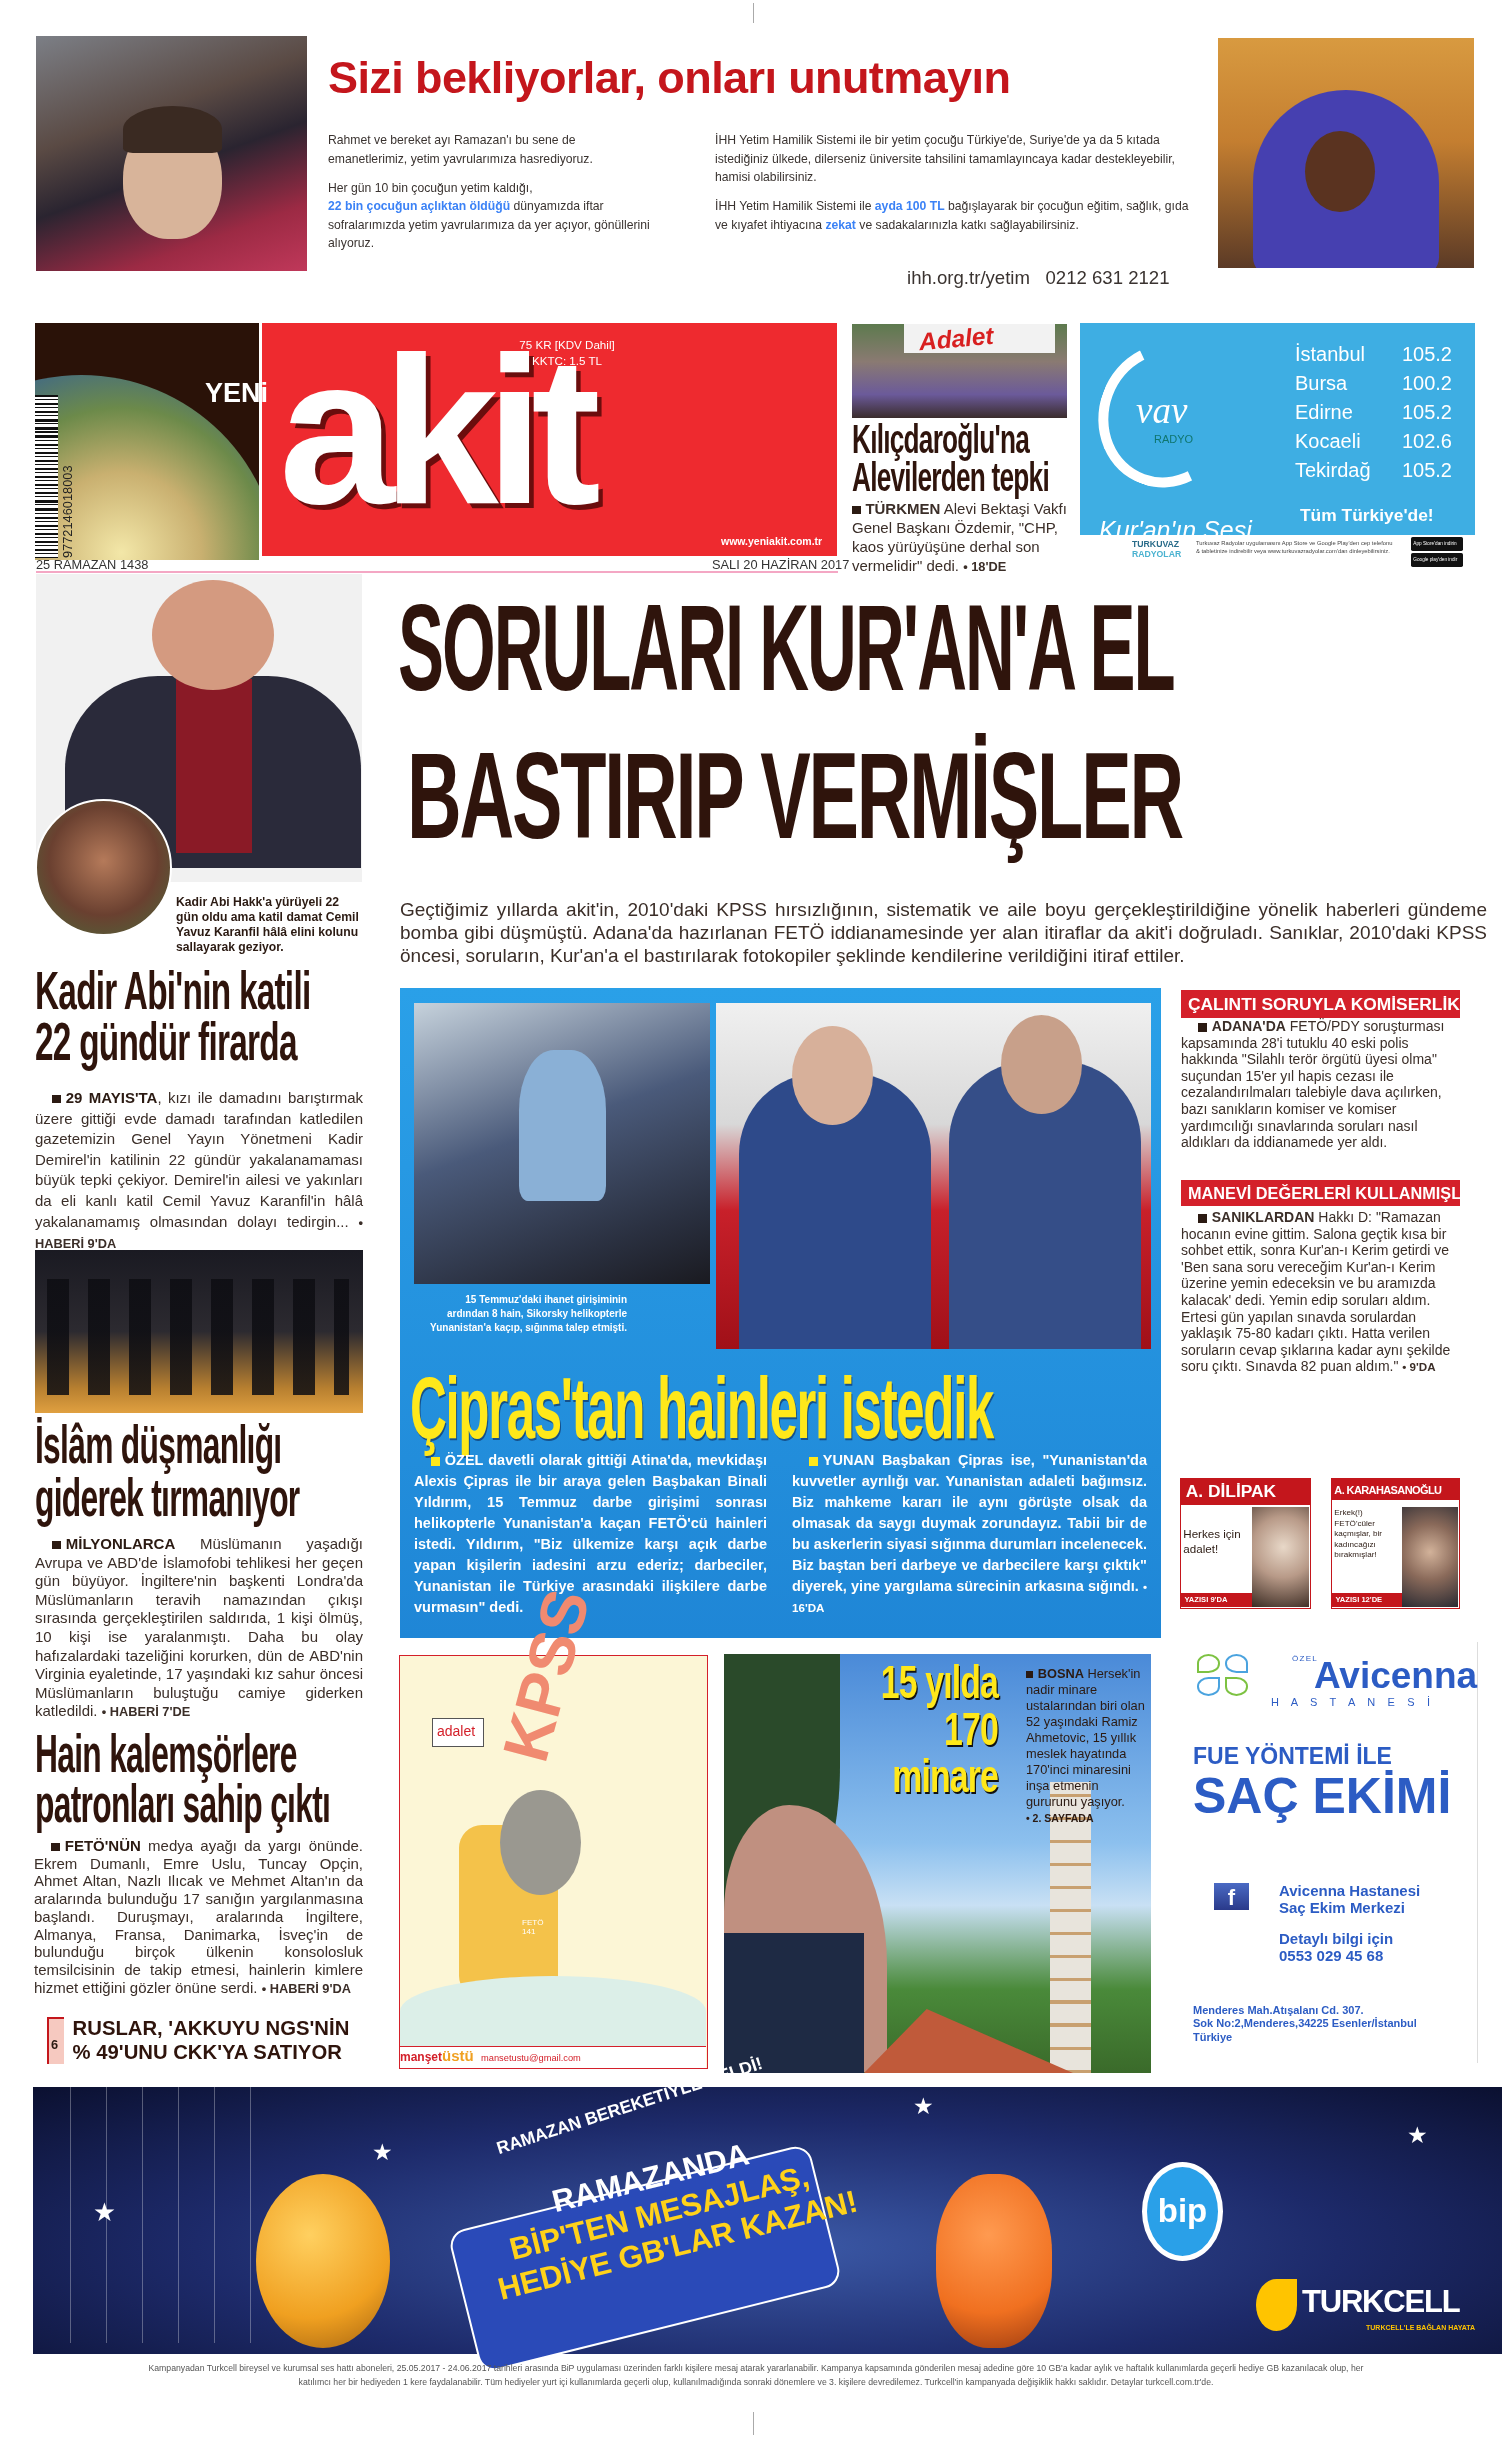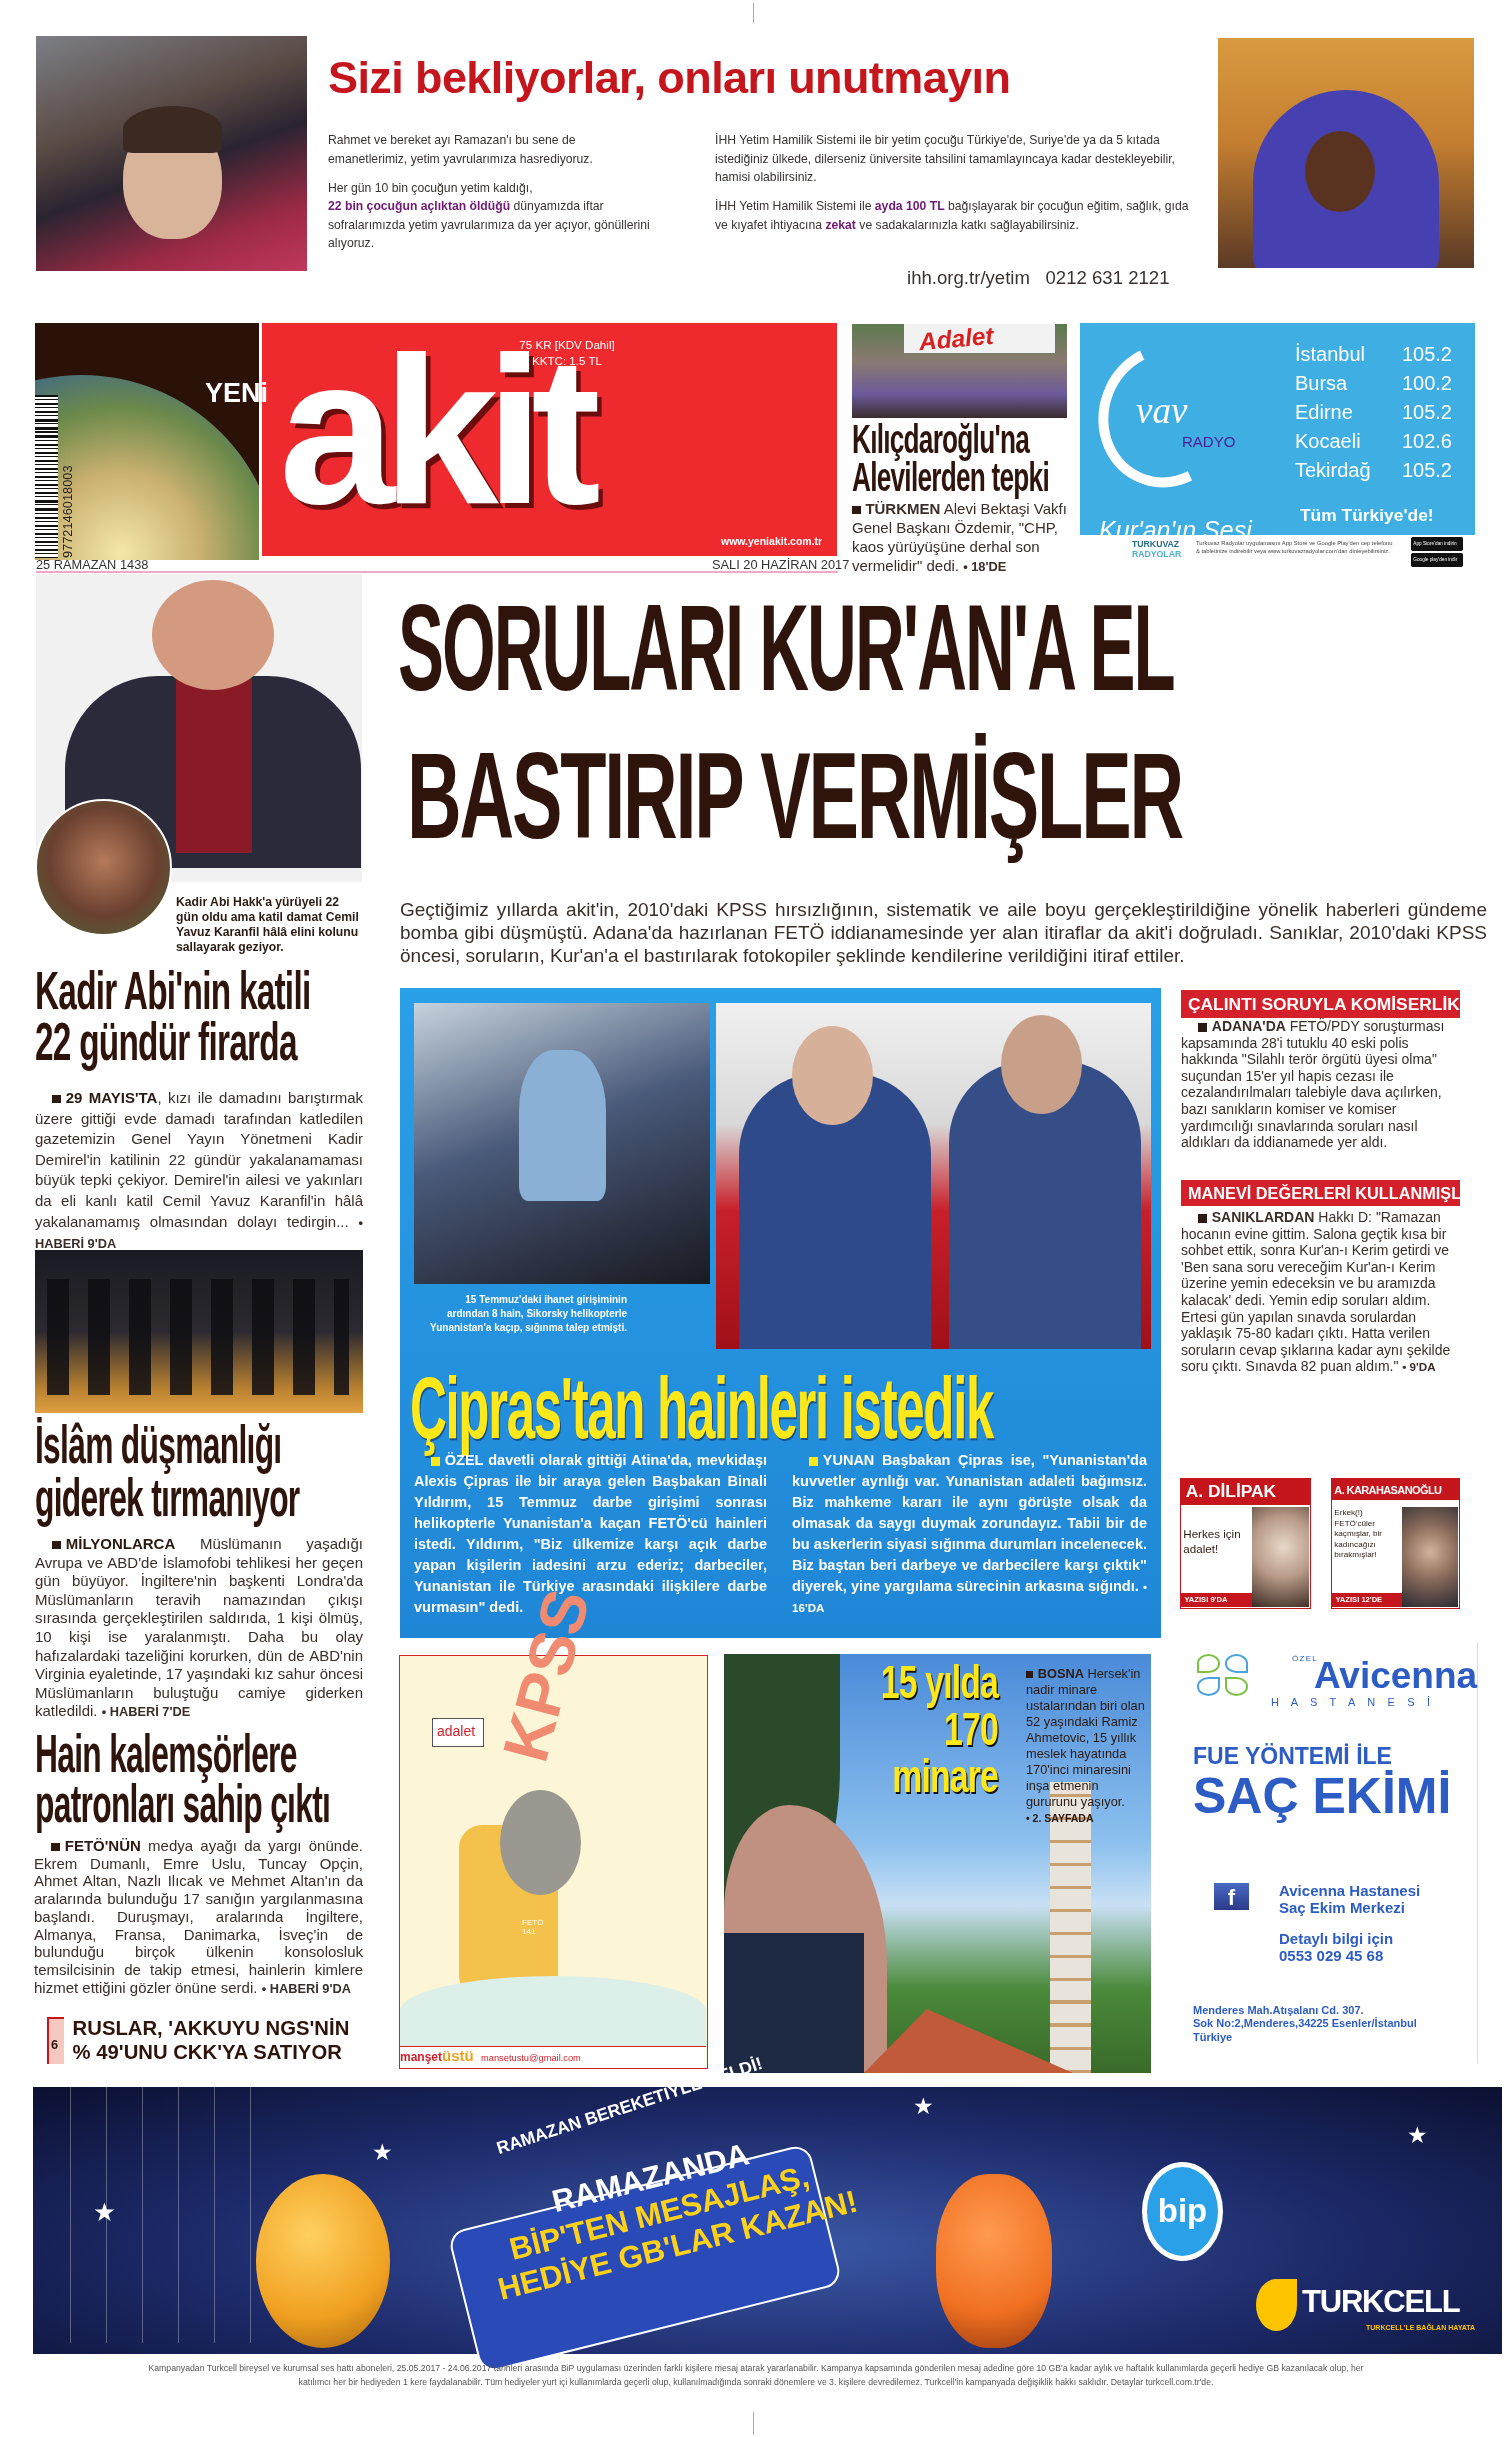--- a/index.html
+++ b/index.html
@@ -10,21 +10,21 @@
   .body-text { font-size: 15.7px; line-height: 20px; color: #3b2e28; text-align: justify; }
   .lead-b { font-weight: 700; color: #2b1a12; }
   .sq { display:inline-block; width:8.7px; height:8.7px; background:#2b1a12; margin-right:4.7px; vertical-align:middle; }
   .ref { font-weight: 700; font-size: 12.8px; }
   .photo { overflow: hidden; }
   .trim-mark { background: #aaa; }
 
   
   .ad-title { color:#c4161c; font-weight:700; font-size:45px; letter-spacing:-0.6px; }
   .ad-col { font-size:12.2px; line-height:18.6px; color:#3a3330; }
-  .ad-col b { color:#701a75; }
+  .ad-col b { color:#3b82f6; }
 
   
   .masthead-red { background:#ee2a2f; }
   .akit-logo { color:#fff; font-weight:900; font-size:209px; letter-spacing:-12.8px; line-height:1; text-shadow: 4.7px 4.7px 0 #6b0d0d; }
   .yeni { color:#fff; font-weight:700; font-size:27px; }
   .mast-small { font-size:11.6px; color:#fff; text-align:center; line-height:16.3px; }
   .dateline { font-size:12.8px; color:#333; }
 
   
   .radio-ad { background:#3eaee3; }
@@ -118,21 +118,21 @@
   </div>
   <div class="abs" style="left:852px;top:499px;width:215px;font-size:15px;line-height:19px;color:#3b2e28;">
     <span class="sq"></span><b>TÜRKMEN</b><span> Alevi Bektaşi Vakfı Genel Başkanı Özdemir, "CHP, kaos yürüyüşüne derhal son vermelidir" dedi.</span> <b class="ref">• 18'DE</b>
   </div>
 </section>
 
 <section>
   <div class="abs radio-ad" style="left:1080px;top:323px;width:395px;height:224px;"></div>
   <div class="abs" style="left:1099px;top:343px;width:134px;height:145px;border-radius:50%;border:10.5px solid #fff;border-right-color:transparent;border-top-color:transparent;transform:rotate(20deg);"></div>
   <div class="abs" style="left:1136px;top:389px;font-size:37px;color:#fff;font-style:italic;font-family:'Liberation Serif',serif;">vav</div>
-  <div class="abs" style="left:1154px;top:433px;font-size:15px;color:#4c1d95;margin-left:28px;">RADYO</div>
+  <div class="abs" style="left:1154px;top:433px;font-size:11px;color:#0f766e;">RADYO</div>
   <div class="abs" style="left:1295px;top:340px;width:157px;">
     <div class="radio-row">
         <span>İstanbul</span>
         <span>105.2</span>
       </div>
     <div class="radio-row">
         <span>Bursa</span>
         <span>100.2</span>
       </div>
     <div class="radio-row">

